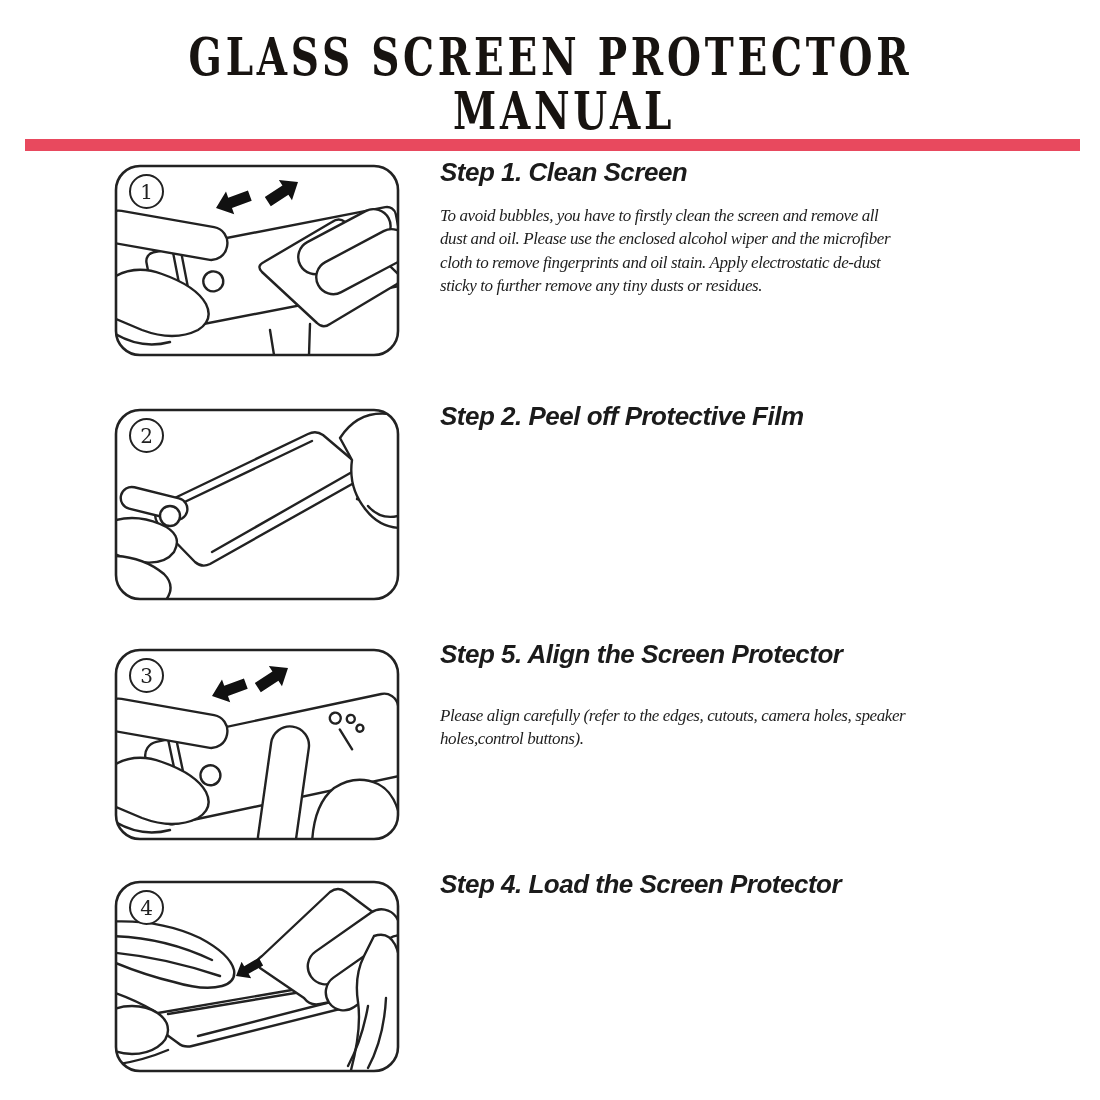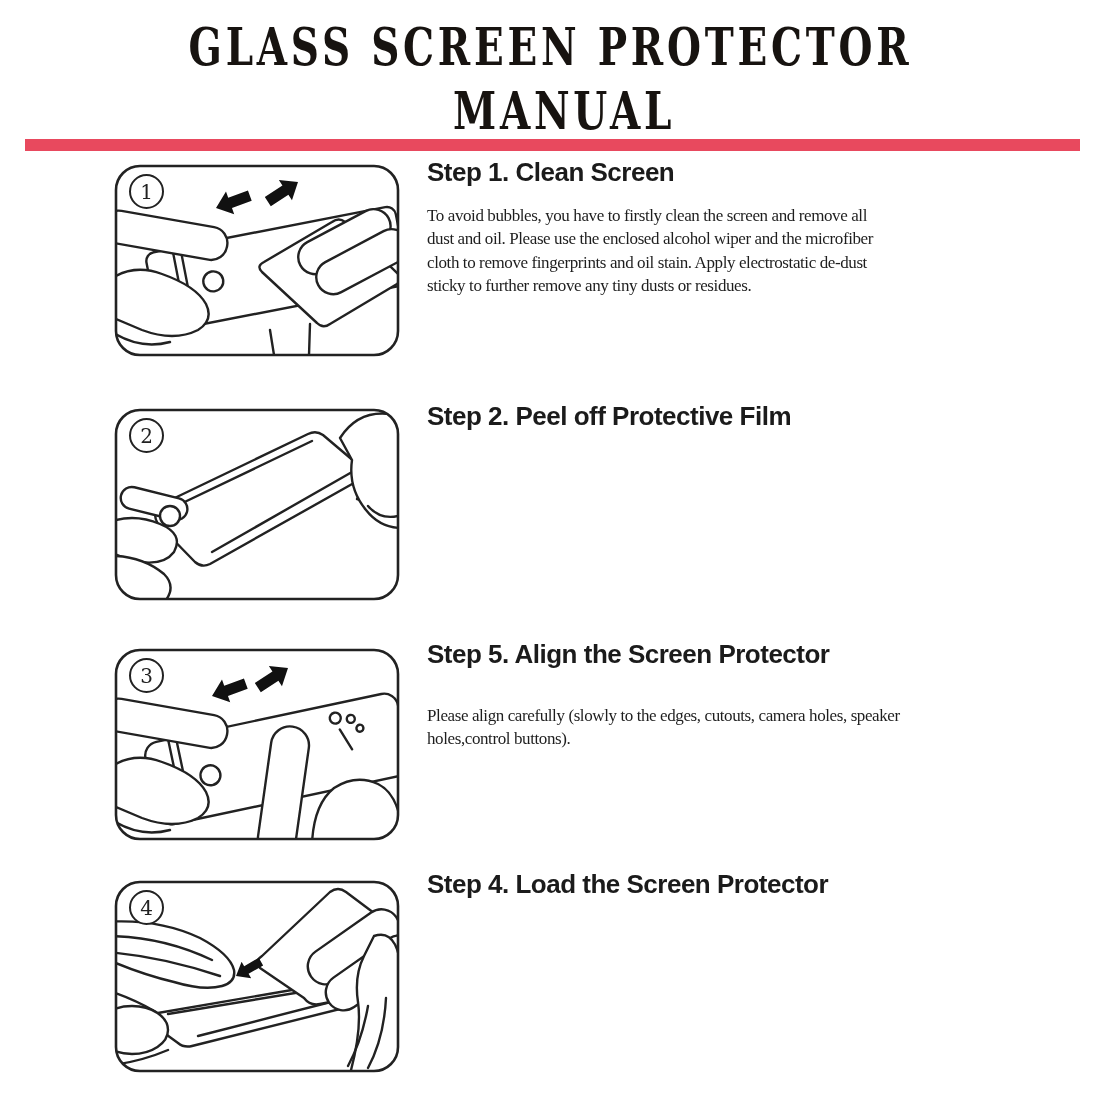--- a/index.html
+++ b/index.html
@@ -5,37 +5,37 @@
   html,body{margin:0;padding:0;}
   body{
     width:1100px;height:1100px;background:#ffffff;position:relative;
     overflow:hidden;font-family:"Liberation Serif",serif;color:#222;
   }
   .title-line{
     position:absolute;width:100%;text-align:center;
     font-family:"DejaVu Serif",serif;font-weight:bold;color:#171310;
     font-size:52px;line-height:1.1;white-space:nowrap;
   }
-  .t1{top:18px;}
+  .t1{top:28px;}
   .t2{top:82px;padding-left:14px;}
   .squeeze{display:inline-block;transform:scaleX(0.75);letter-spacing:5px;}
   .divider{position:absolute;top:139px;left:25px;width:1055px;height:12px;background:#e8495e;}
   .row{position:absolute;left:0;display:flex;align-items:flex-start;}
   .row1{top:158px}.row2{top:402px}.row3{top:640px}.row4{top:870px}
   .illus{margin-left:112px;width:290px;height:197px;position:relative;flex:none;}
   .row1 .illus{margin-top:4px}.row2 .illus{margin-top:4px}
   .row3 .illus{margin-top:6px}.row4 .illus{margin-top:8px}
   .illu{position:absolute;left:0;top:0;width:290px;height:197px;}
   .badge{
     position:absolute;left:17px;top:12px;width:31px;height:31px;
     border:2.3px solid #222;border-radius:50%;background:#fff;
     display:flex;align-items:center;justify-content:center;
     font-family:"DejaVu Serif",serif;font-size:20px;color:#222;z-index:2;
   }
-  .textcol{margin-left:25px;width:660px;}
+  .textcol{margin-left:38px;width:660px;font-style:italic;}
   h2{
     margin:0;font-family:"Liberation Sans",sans-serif;font-weight:bold;
     font-size:26px;letter-spacing:-0.5px;color:#1b1b1b;line-height:1.15;
   }
   .body{
     margin:0;white-space:pre;font-size:17px;letter-spacing:-0.4px;
     line-height:23.5px;color:#1e1e1e;
   }
   .row1 .body{margin-top:16px}.row2 .body{margin-top:25px}
   .row3 .body{margin-top:34px}.row4 .body{margin-top:27px}
@@ -164,21 +164,21 @@
           <path class="ln2" d="M0 174 Q28 192 58 184"></path>
         </g>
         <path class="ar" transform="translate(100,50) rotate(160)" d="M0 0 L-15 -12 L-15 -5.5 L-36 -5.5 L-36 5.5 L-15 5.5 L-15 12 Z"></path>
         <path class="ar" transform="translate(176,22) rotate(-33)" d="M0 0 L-15 -12 L-15 -5.5 L-36 -5.5 L-36 5.5 L-15 5.5 L-15 12 Z"></path>
       </g>
       <rect class="frame" x="4" y="4" width="282" height="189" rx="24"></rect>
     </svg>
   </div>
   <div class="textcol">
     <h2>Step 5. Align the Screen Protector</h2>
-    <p class="body">Please align carefully (slowly to the edges, cutouts, camera holes, speaker
+    <p class="body">Please align carefully (refer to the edges, cutouts, camera holes, speaker
 holes,control buttons).</p>
   </div>
 </div>
 
 <div class="row row4">
   <div class="illus">
     <span class="badge">4</span>
     <svg class="illu" viewBox="0 0 290 197">
       <defs>
           <clipPath id="c4">

